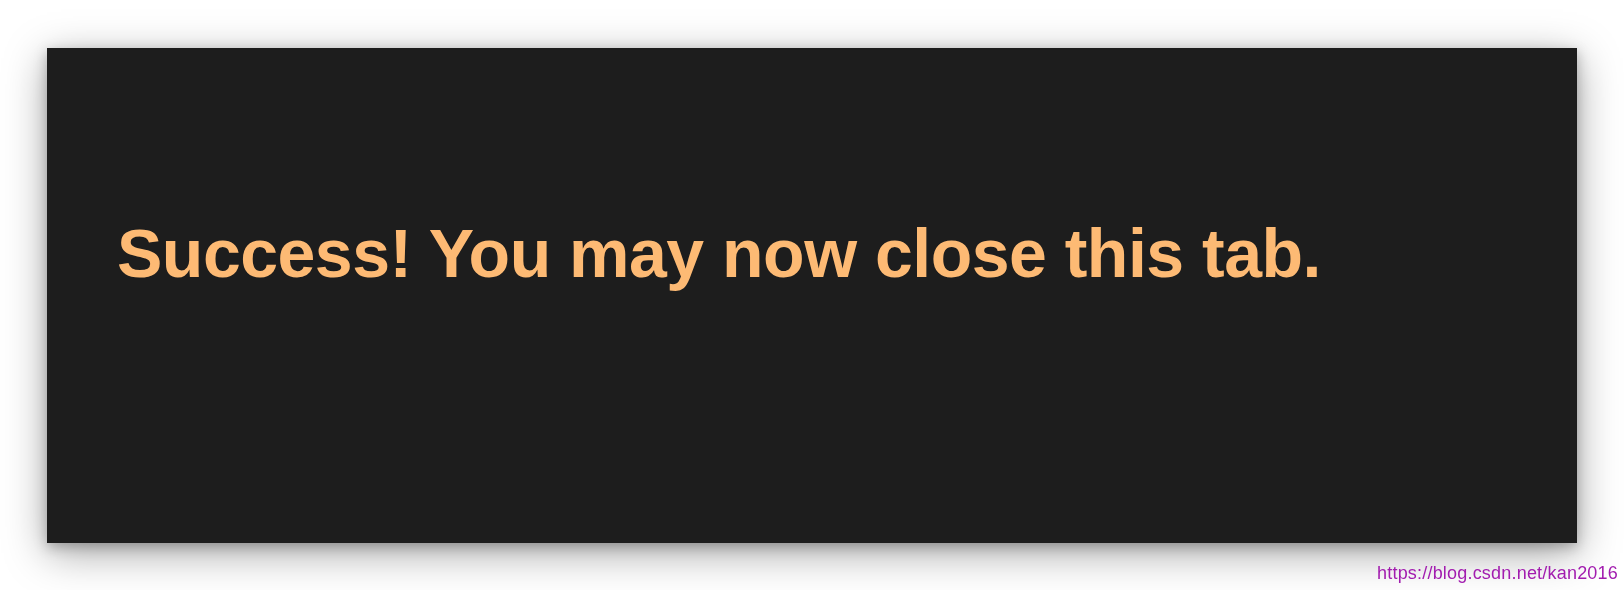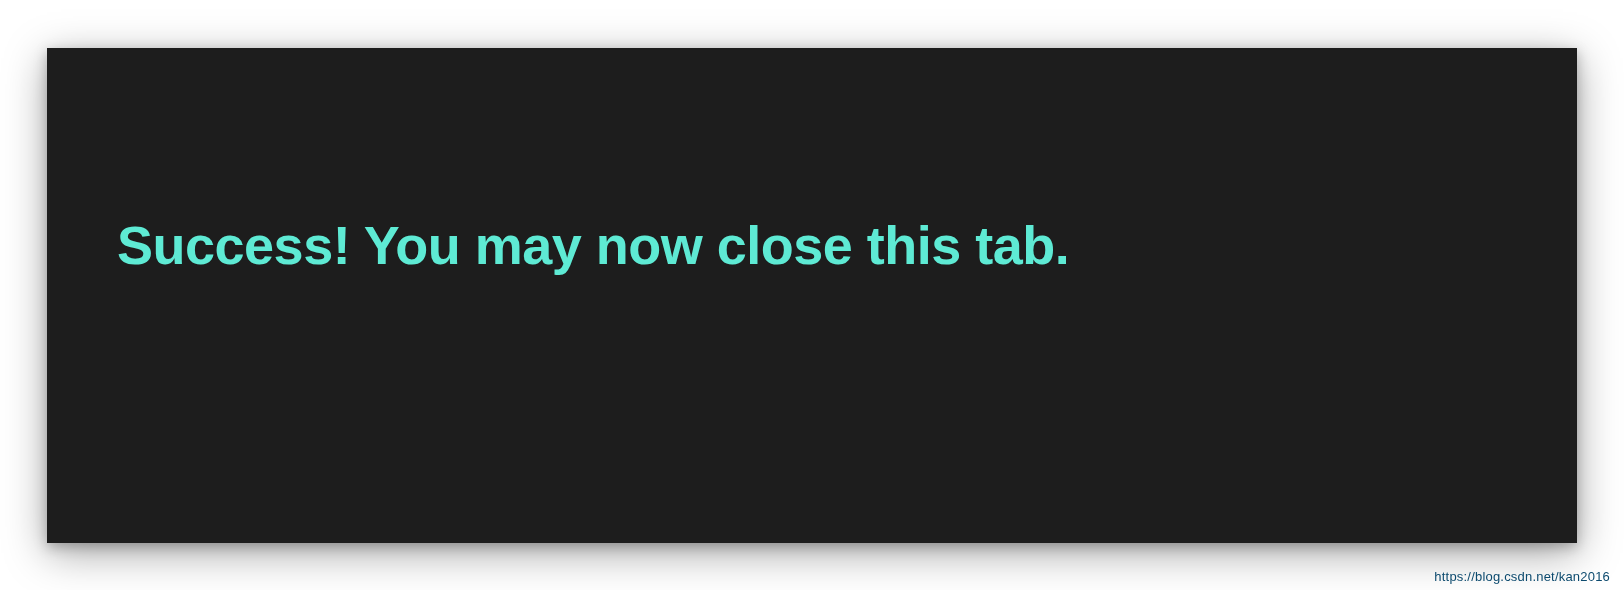--- a/index.html
+++ b/index.html
@@ -18,32 +18,32 @@
       position: relative;
     }
     .panel {
       width: 1530px;
       height: 495px;
       background: #1d1d1d;
       box-shadow: 0 10px 40px rgba(0,0,0,0.35), 0 4px 12px rgba(0,0,0,0.25);
       padding: 165px 70px 0 70px;
     }
     .message {
-      color: #5eead4;
-      font-size: 54px;
+      color: #fdba74;
+      font-size: 68px;
       font-weight: 600;
       letter-spacing: -0.5px;
       line-height: 1.2;
     }
     .watermark {
       position: absolute;
-      right: 14px;
+      right: 6px;
       bottom: 6px;
-      color: #0c4a6e;
-      font-size: 13px;
+      color: #a21caf;
+      font-size: 18px;
       font-family: Arial, sans-serif;
       letter-spacing: 0.2px;
     }
   </style>
 </head>
 <body>
 
 <div class="panel">
   <h1 class="message">Success! You may now close this tab.</h1>
 </div>

